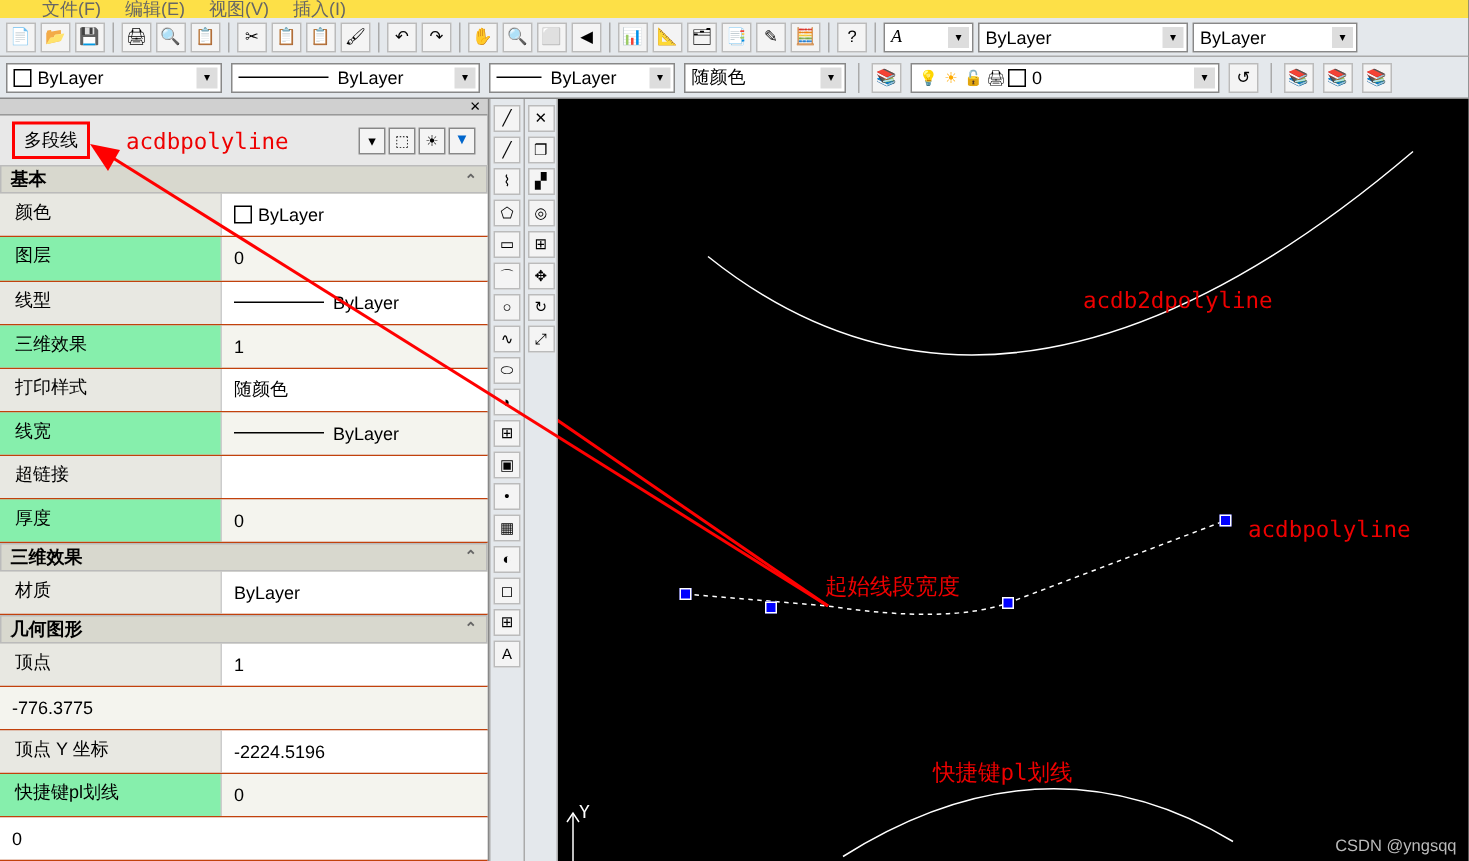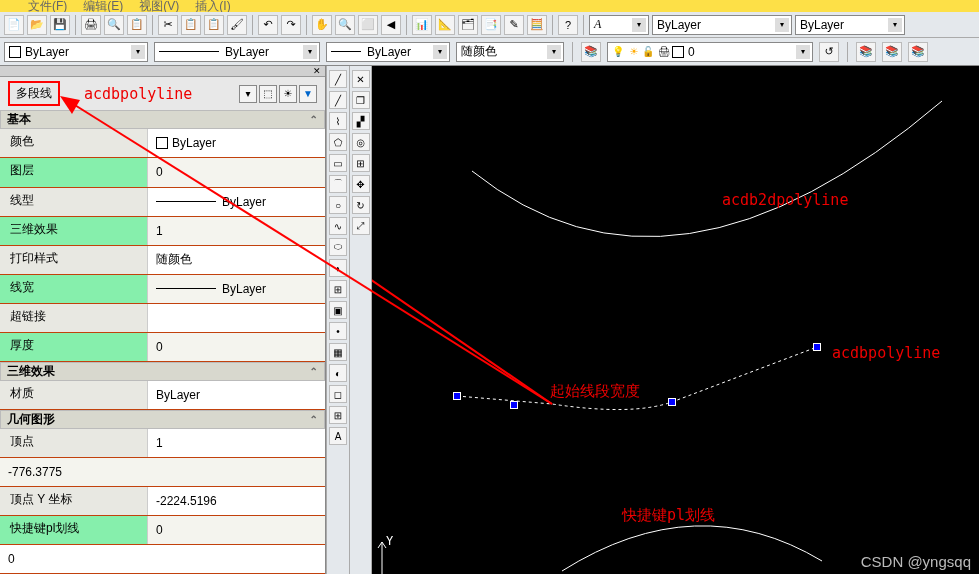--- a/index.html
+++ b/index.html
@@ -29,21 +29,21 @@
 .alt .prop-label{background:#86efac}
 .alt .prop-value{background:#f4f4ee}
 .line-sample{display:inline-block;width:60px;border-top:1px solid #000;margin-right:6px;vertical-align:middle}
 .vtool{width:24px;background:#e4e8ec;border-left:1px solid #aaa;border-right:1px solid #aaa;display:flex;flex-direction:column;align-items:center;padding-top:4px;gap:3px}
 .vbtn{width:18px;height:18px;border:1px solid #bbb;background:#f4f4f4;cursor:pointer;display:flex;align-items:center;justify-content:center;font-size:10px}
 .vtool2{width:22px;background:#e4e8ec;border-right:1px solid #aaa;display:flex;flex-direction:column;align-items:center;padding-top:4px;gap:3px}
 .canvas{flex:1;background:#000;position:relative}
 .canvas svg{position:absolute;top:0;left:0}
 .ann{position:absolute;color:#e00;font-family:Consolas,SimSun,monospace;font-size:15px}
 .grip{position:absolute;width:8px;height:8px;background:#00f;border:1px solid #fff}
-.watermark{position:absolute;bottom:4px;right:8px;color:#bbb;font-size:15px}
+.watermark{position:absolute;bottom:4px;right:8px;color:#bbb;font-size:11px}
 .layer-icons{display:flex;gap:1px;align-items:center}
 .li{width:14px;height:14px;display:inline-flex;align-items:center;justify-content:center;font-size:10px}
 </style>
 </head>
 <body>
 
 <div class="menubar">
   <span>文件(F)</span>
   <span>编辑(E)</span>
   <span>视图(V)</span>

